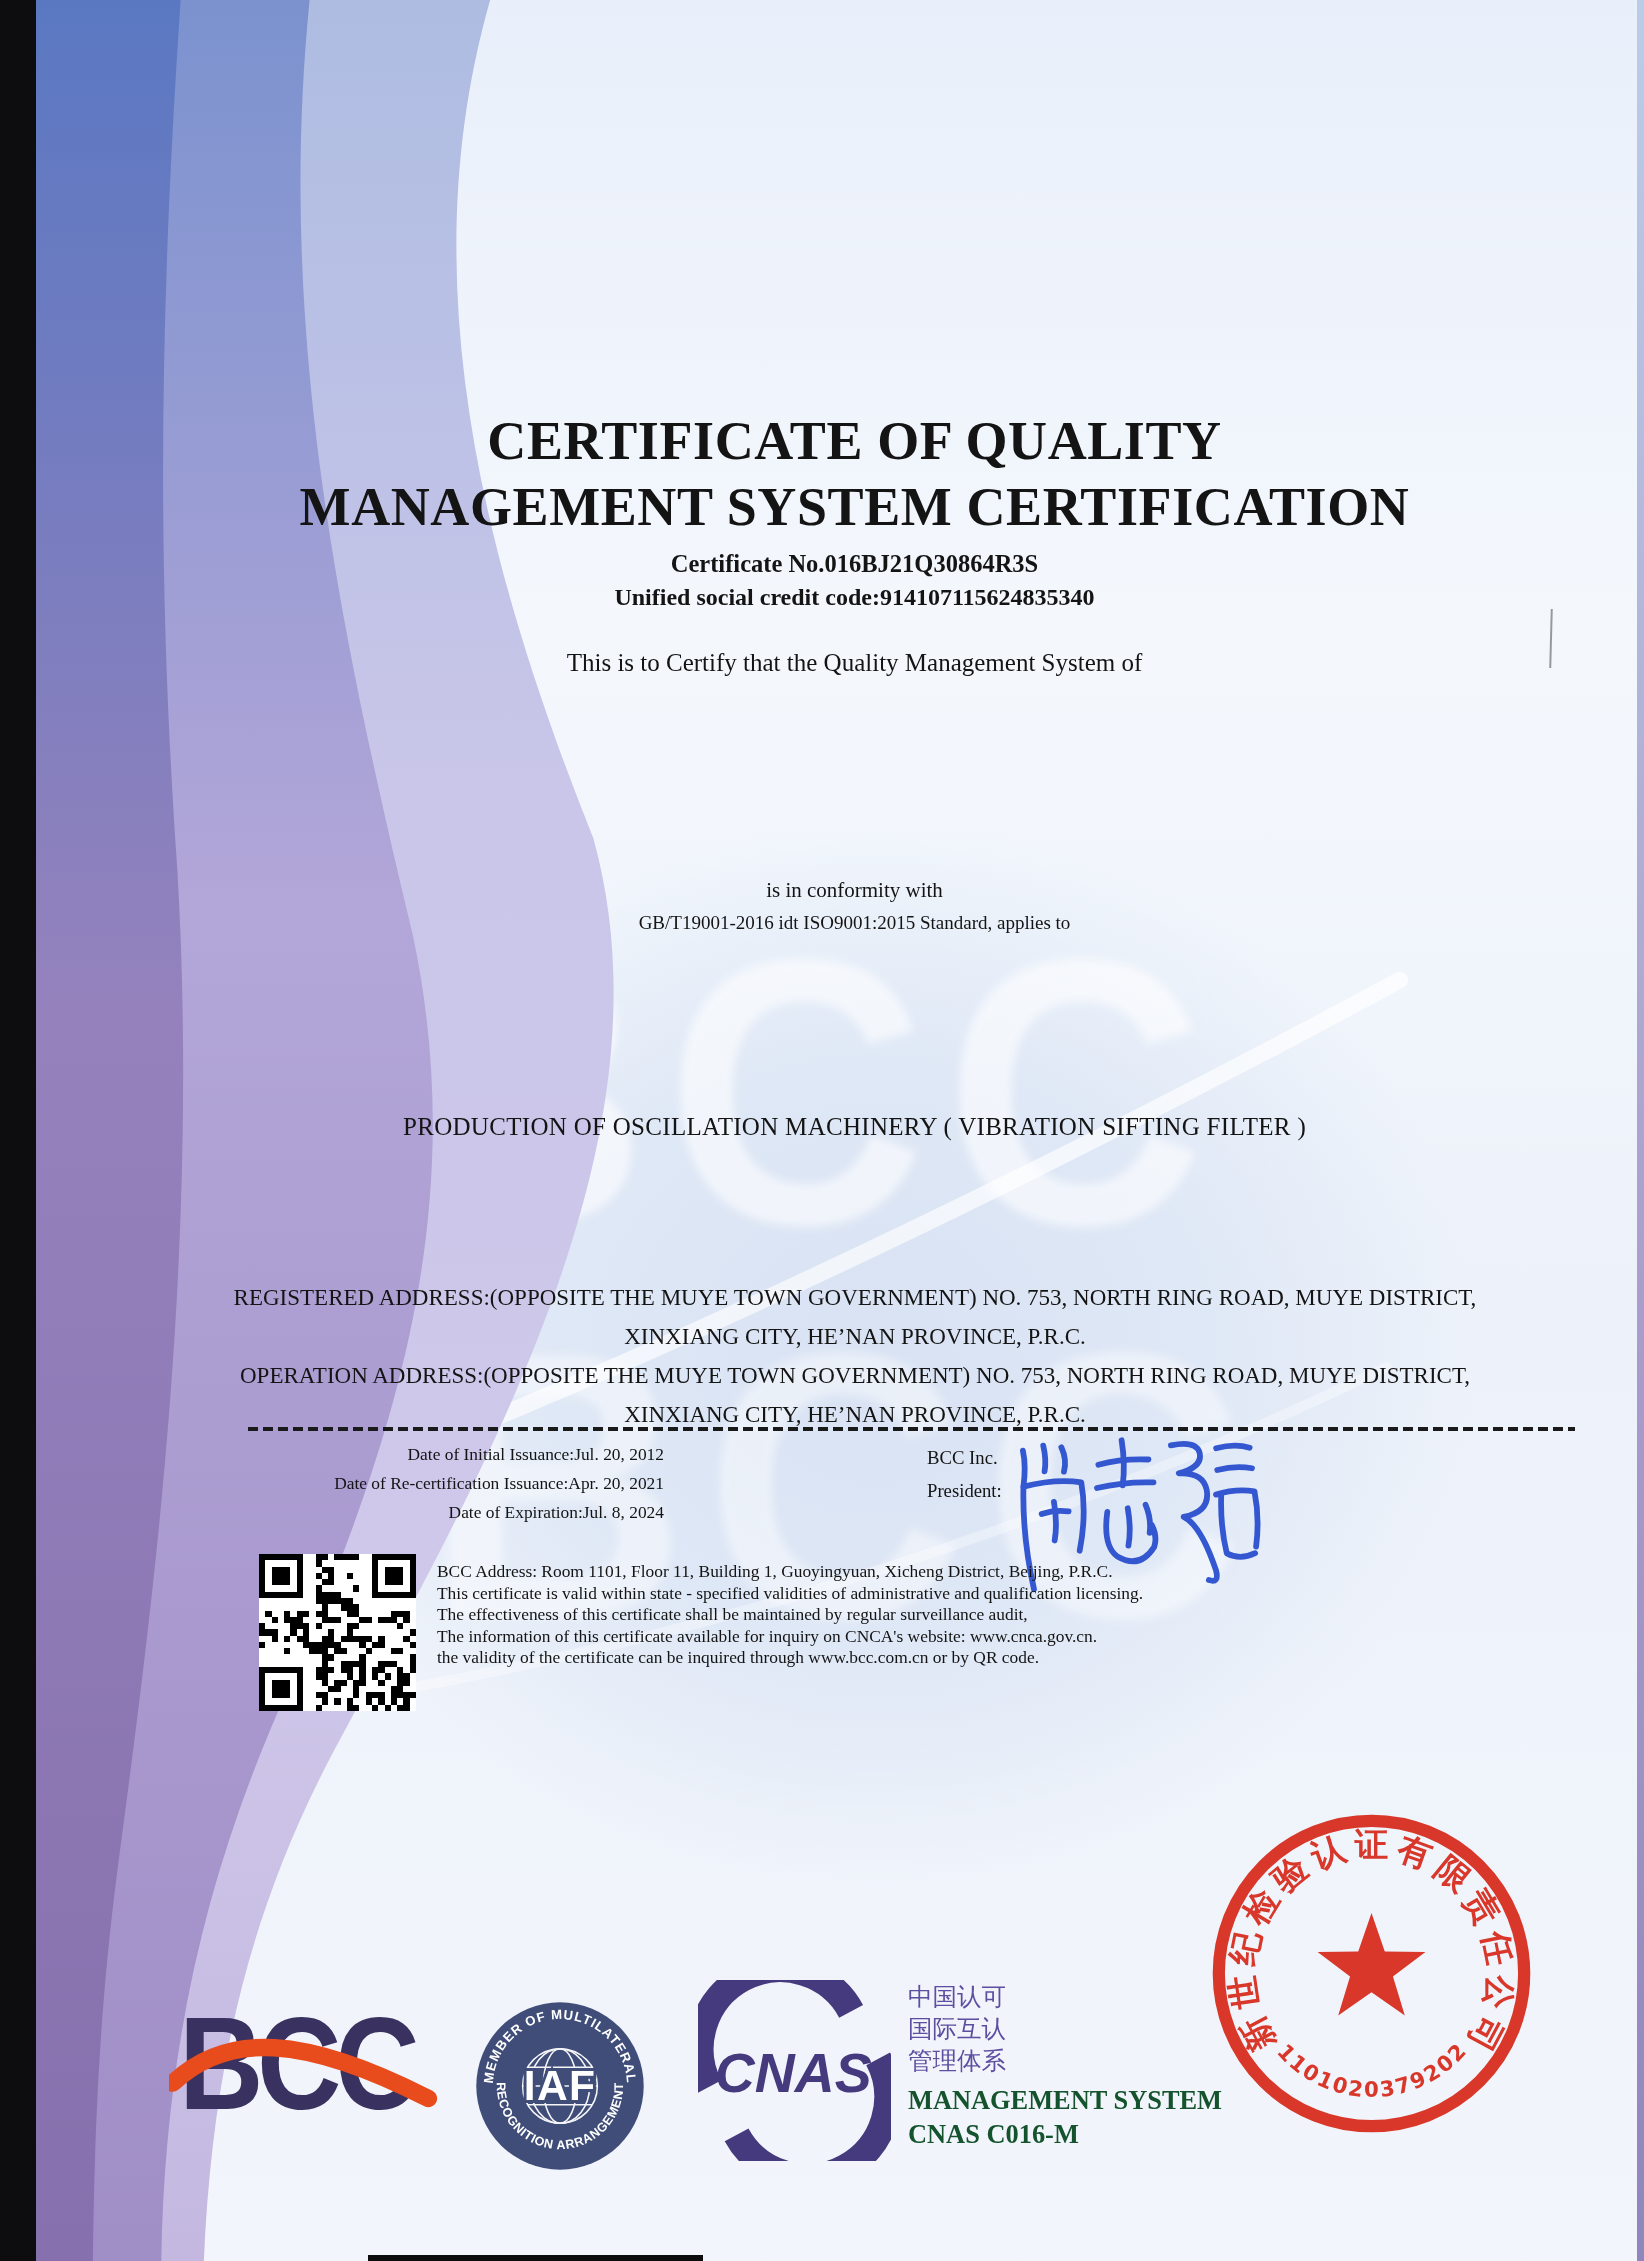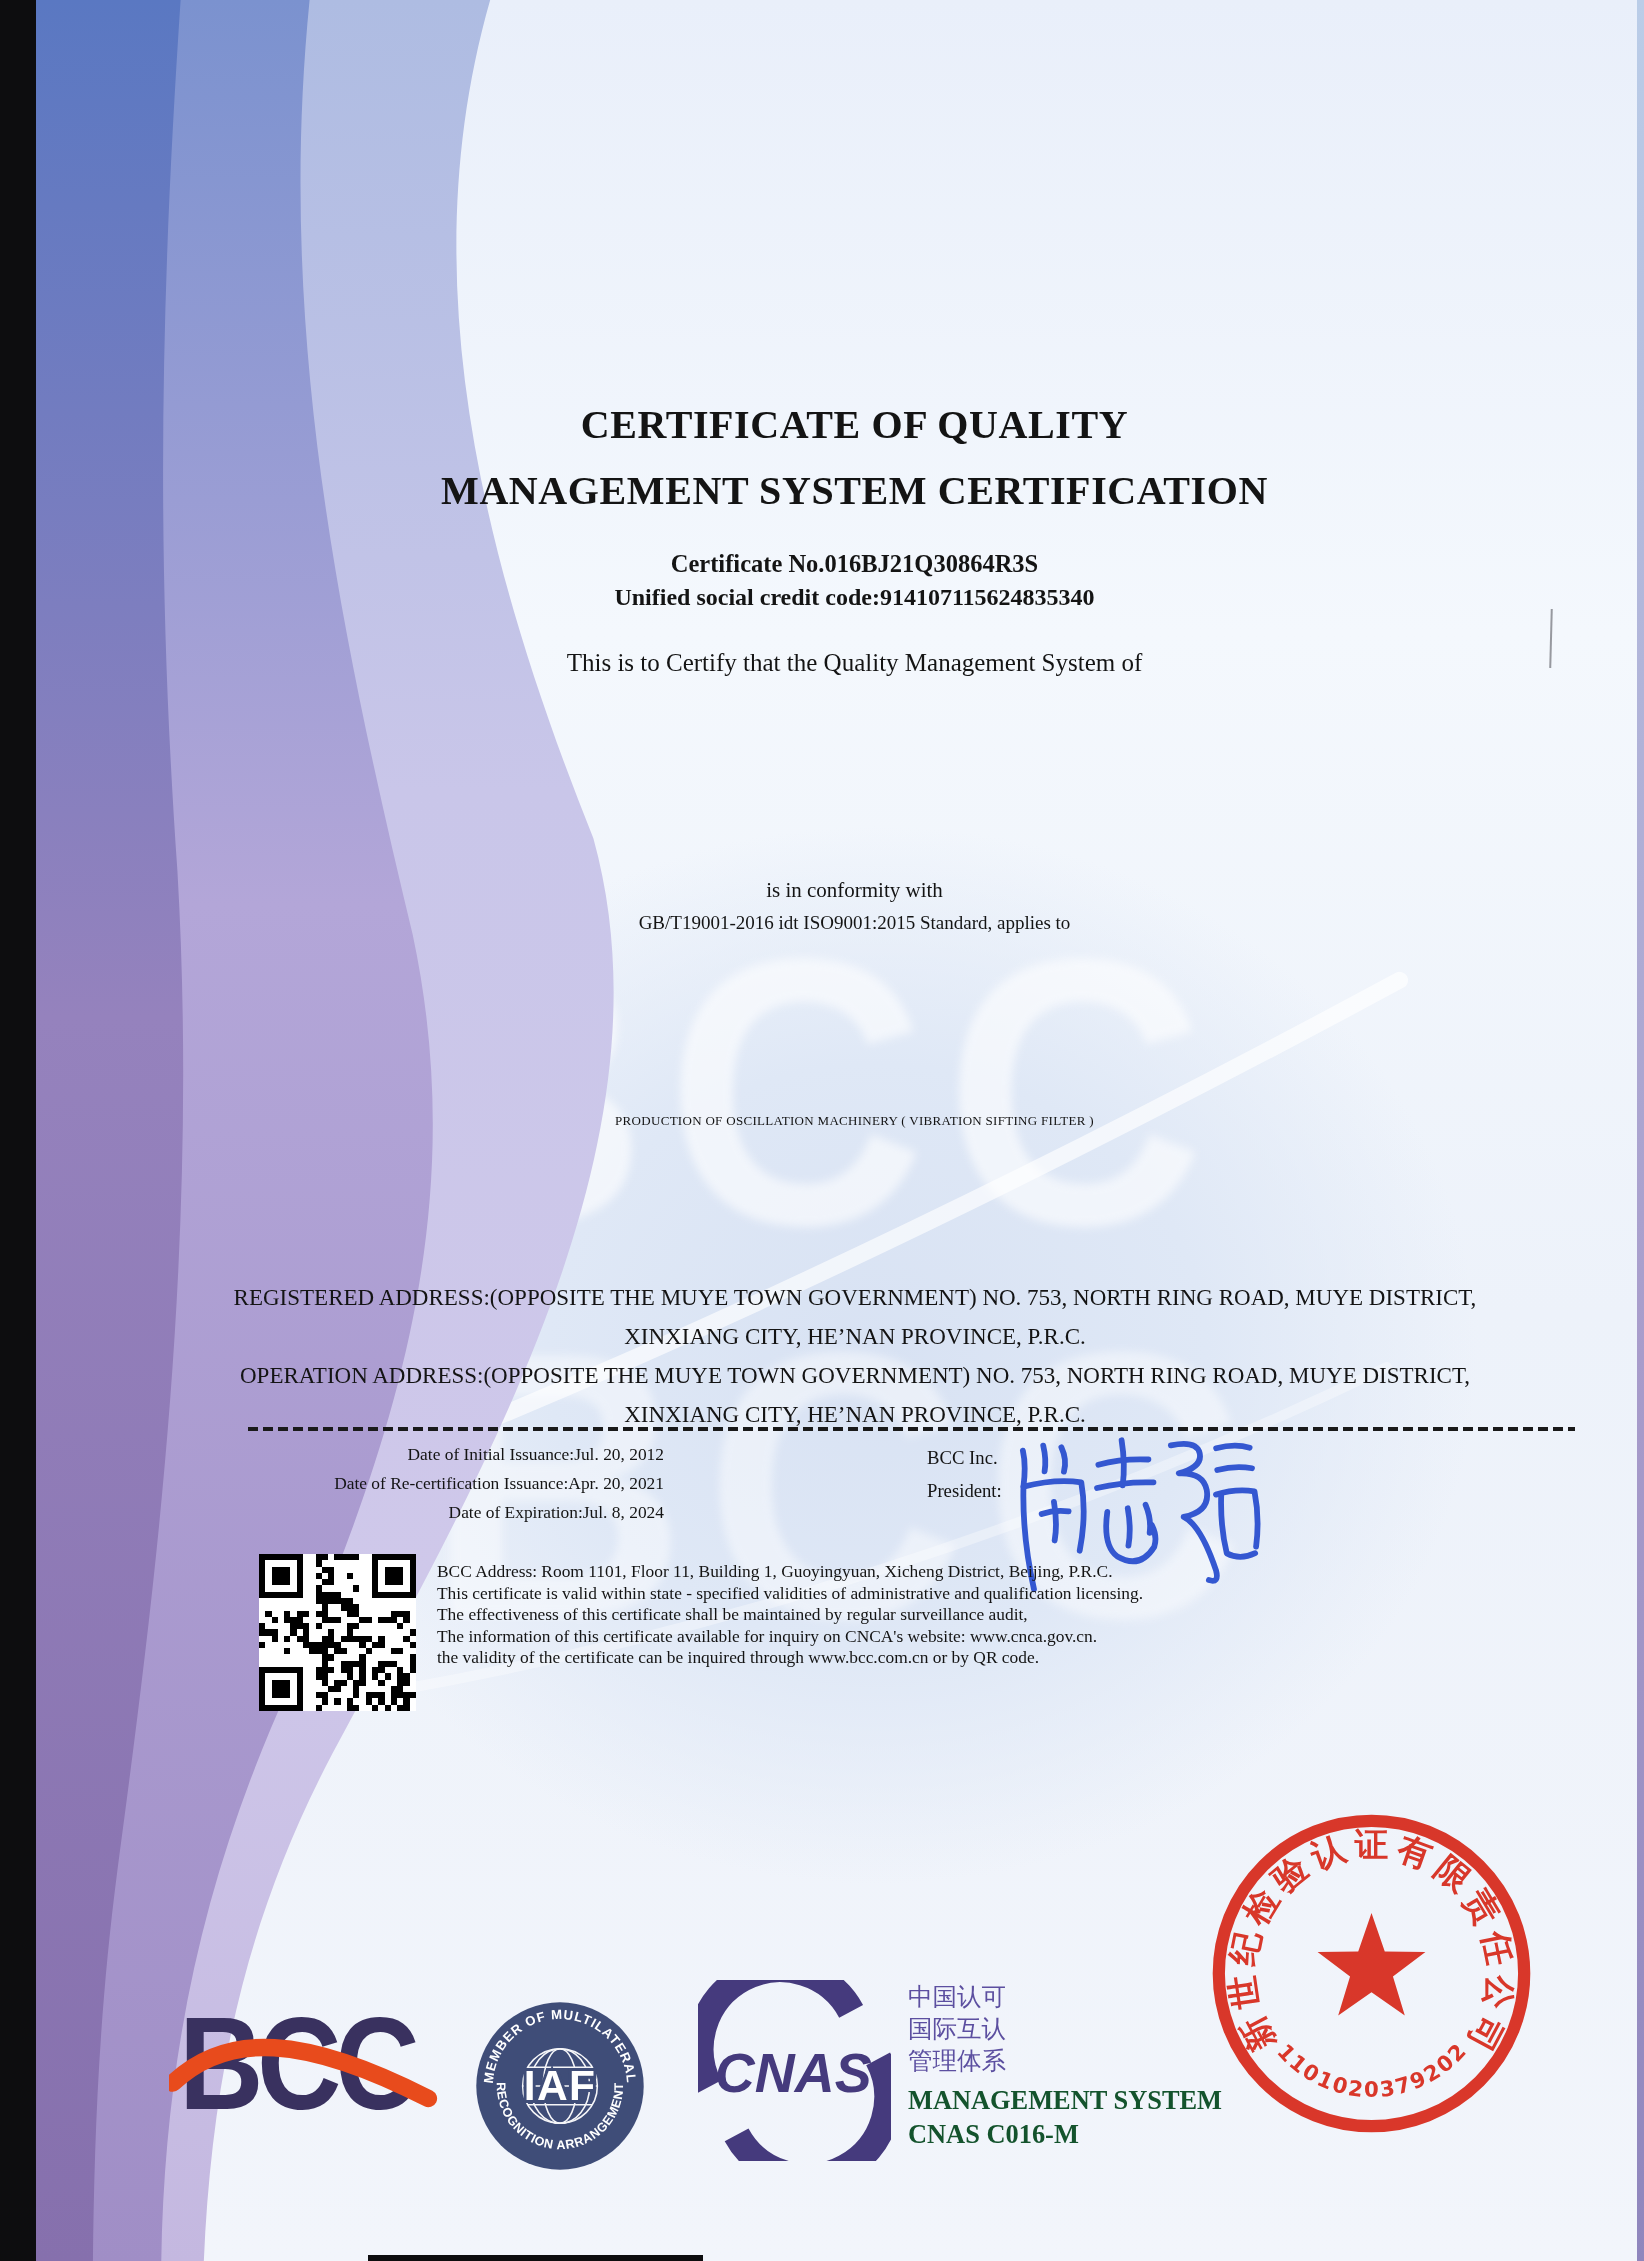--- a/index.html
+++ b/index.html
@@ -4,28 +4,28 @@
 <style>
   html,body{margin:0;padding:0;background:#777;}
   #page{position:relative;width:1645px;height:2261px;overflow:hidden;background:#f3f6fc;font-family:"Liberation Serif","DejaVu Serif",serif;color:#141414;}
   .abs{position:absolute;}
   
   #bg-grad{left:0;top:0;width:1645px;height:2261px;background:linear-gradient(180deg,#e9effa 0%,#f4f8fd 28%,#edf2fa 58%,#f2f5fb 100%);}
   #wm-tint{left:277px;top:826px;width:1200px;height:1058px;background:radial-gradient(closest-side,#d8e2f3 0%,#dfe8f6 55%,rgba(223,232,246,0) 100%);}
   .wm-row{color:#ffffff;font-family:"Liberation Sans","DejaVu Sans",sans-serif;font-weight:800;font-size:361px;letter-spacing:18px;line-height:1;filter:blur(4.5px);transform:scaleY(1.05);transform-origin:top left;}
   
   .center{left:116px;width:1477px;text-align:center;}
-  #title{top:392px;font-size:40px;font-weight:bold;line-height:66px;letter-spacing:0.6px;}
+  #title{top:408px;font-size:54px;font-weight:bold;line-height:66px;letter-spacing:0.6px;}
   #cert-no{top:550px;font-size:24.5px;font-weight:bold;}
   #credit-code{top:584px;font-size:24px;font-weight:bold;}
   #certify-line{top:649px;font-size:25px;}
   #company{top:712px;left:281px;width:1148px;text-align:center;font-size:32px;font-weight:bold;line-height:53px;}
   #conformity{top:878px;font-size:21px;}
   #standard{top:912px;font-size:19px;}
-  #scope{top:1113px;font-size:13px;letter-spacing:0.3px;}
+  #scope{top:1113px;font-size:25px;letter-spacing:0.3px;}
   #addresses{top:1278px;left:223px;width:1264px;text-align:center;font-size:23px;line-height:39px;}
   #sep{top:1427px;left:248px;width:1327px;height:3.9px;background-image:repeating-linear-gradient(90deg,#1a1a1a 0 9.7px,transparent 9.7px 15px);}
   #dates{top:1440px;left:245px;width:419px;text-align:right;font-size:17.4px;line-height:29px;}
   #issuer{top:1441px;left:927px;font-size:18.7px;line-height:33px;}
   #fineprint{top:1561px;left:437px;font-size:17.4px;line-height:21.6px;}
   
   #bcc-logo{left:179px;top:1998px;width:252px;height:135px;}
   #bcc-text{left:0;top:0;font-family:"Liberation Sans","DejaVu Sans",sans-serif;font-weight:800;font-size:117px;line-height:117px;letter-spacing:-6.4px;color:#39315f;transform:scaleY(1.12);transform-origin:top left;}
   #cnas-block{left:908px;top:1981px;font-family:Liberation Serif, serif;}
   .cnas-zh{font-size:24.5px;line-height:32px;color:#5c4fa0;}

